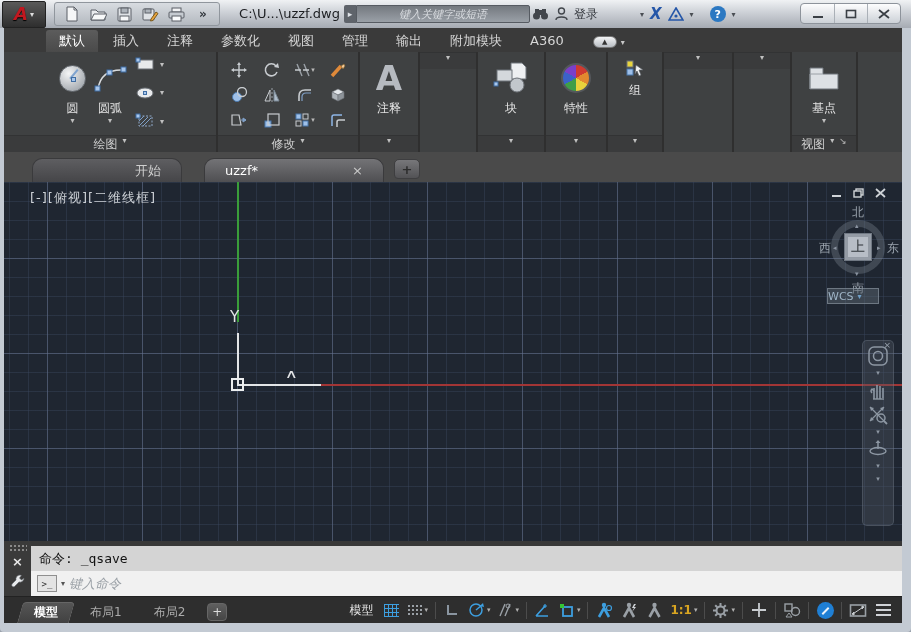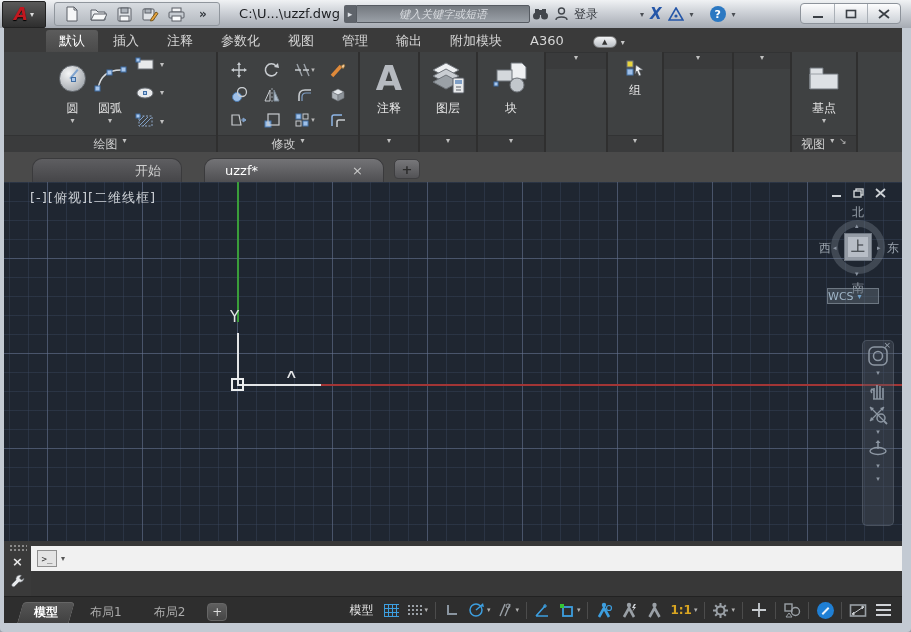--- a/index.html
+++ b/index.html
@@ -419,35 +419,20 @@
             <span class="icwrap" style="font-size:34px;color:#b6bac0;font-weight:600;line-height:38px">A</span>
             <span class="lbl">注释</span>
           </div>
         </div>
         <div class="panel-foot">
             <span class="cr">▾</span>
           </div>
       </div>
 
       <div class="panel" style="width:56px">
-        <div class="panel-body">
-          <div class="bigbtn">
-            <span class="icwrap">
-                <svg width="38" height="36" viewBox="0 0 38 36">
-                  <path d="M4,10 L17,3 L30,10 L17,17 z" fill="#eef0f2" stroke="#6f747a"></path>
-                  <path d="M4,16 L17,9 L30,16 L17,23 z" fill="#c9cdd2" stroke="#6f747a"></path>
-                  <path d="M4,22 L17,15 L30,22 L17,29 z" fill="#9aa0a6" stroke="#6f747a"></path>
-                  <rect x="24" y="18" width="11" height="15" rx="1" fill="#e8eaec" stroke="#5a5f66"></rect>
-                  <rect x="26" y="20" width="7" height="4" fill="#7f9fc6"></rect>
-                  <path d="M27,27 h5 M27,30 h5" stroke="#5a5f66"></path>
-                </svg>
-              </span>
-            <span class="lbl">图层</span>
-          </div>
-        </div>
         <div class="panel-foot">
             <span class="cr">▾</span>
           </div>
       </div>
 
       <div class="panel" style="width:66px">
         <div class="panel-body">
           <div class="bigbtn">
             <span class="icwrap">
                 <svg width="40" height="36" viewBox="0 0 40 36">
@@ -459,20 +444,28 @@
               </span>
             <span class="lbl">块</span>
           </div>
         </div>
         <div class="panel-foot">
             <span class="cr">▾</span>
           </div>
       </div>
 
       <div class="panel" style="width:60px">
+        <div class="panel-body">
+          <div class="bigbtn">
+            <span class="icwrap">
+                <span class="wheel"></span>
+              </span>
+            <span class="lbl">特性</span>
+          </div>
+        </div>
         <div class="panel-foot">
             <span class="cr">▾</span>
           </div>
       </div>
 
       <div class="panel" style="width:54px">
         <div class="panel-body">
           <div class="bigbtn">
             <span class="icwrap icwrap-sm" style="height:24px">
                 <svg width="22" height="20" viewBox="0 0 22 20">
@@ -606,23 +599,25 @@
     <div class="dock">
       <div class="dock-left">
         <span class="dock-grip"></span>
         <span class="dock-x">×</span>
         <svg width="16" height="16" viewBox="0 0 16 16">
             <path d="M10,2 a4,4 0 0 0 -4,5 L2,11 a1.8,1.8 0 0 0 2.5,2.5 L9,9 a4,4 0 0 0 5,-4 l-2.5,2 -2,-2 2,-2.5 z" fill="#e8eaec" stroke="#5a5f66" stroke-width=".6"></path>
           </svg>
       </div>
       <div class="dock-main">
         <div class="dock-top"></div>
+        <div class="cmd-hist">命令: _qsave</div>
         <div class="cmd-line">
           <span class="cmd-prompt">&gt;_</span>
           <span class="cmd-car">▾</span>
+          <input class="cmd-input" type="text" placeholder="键入命令" style="">
         </div>
       </div>
     </div>
 
     <div class="status">
       <div class="ltabs">
         <div class="ltab active"><span>模型</span></div>
         <div class="ltab"><span>布局1</span></div>
         <div class="ltab"><span>布局2</span></div>
         <div class="ltab-new">+</div>

